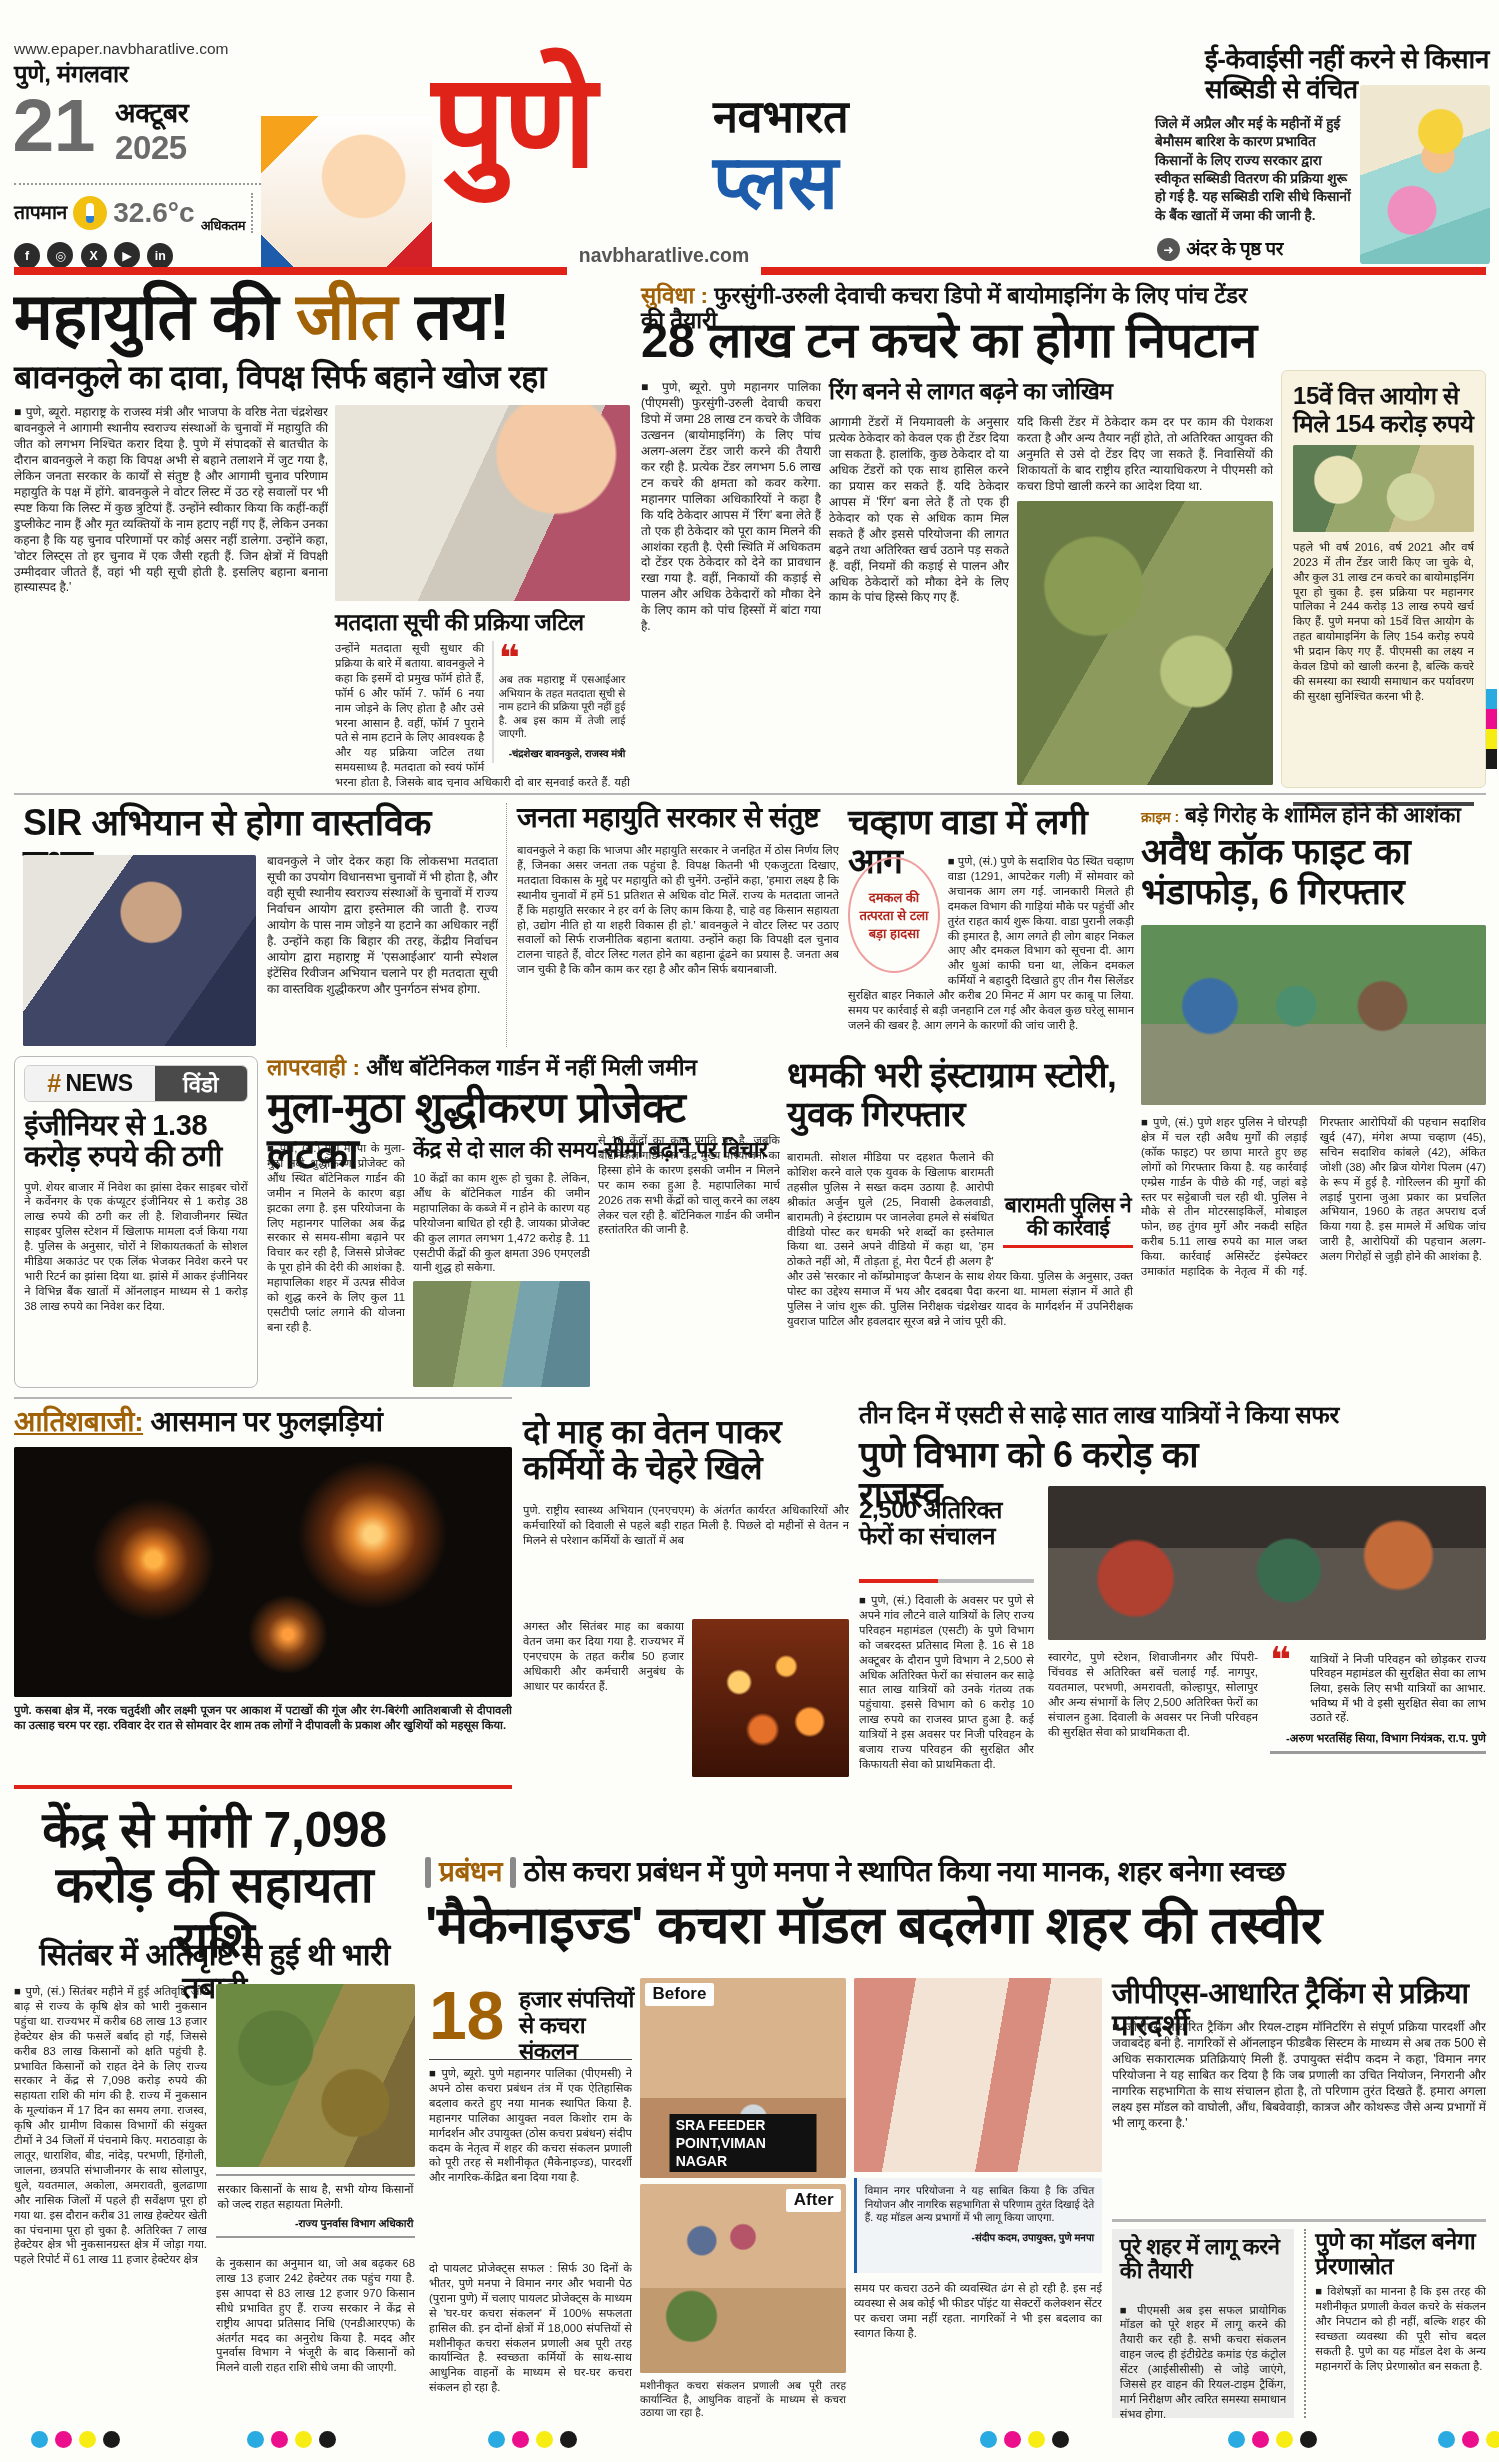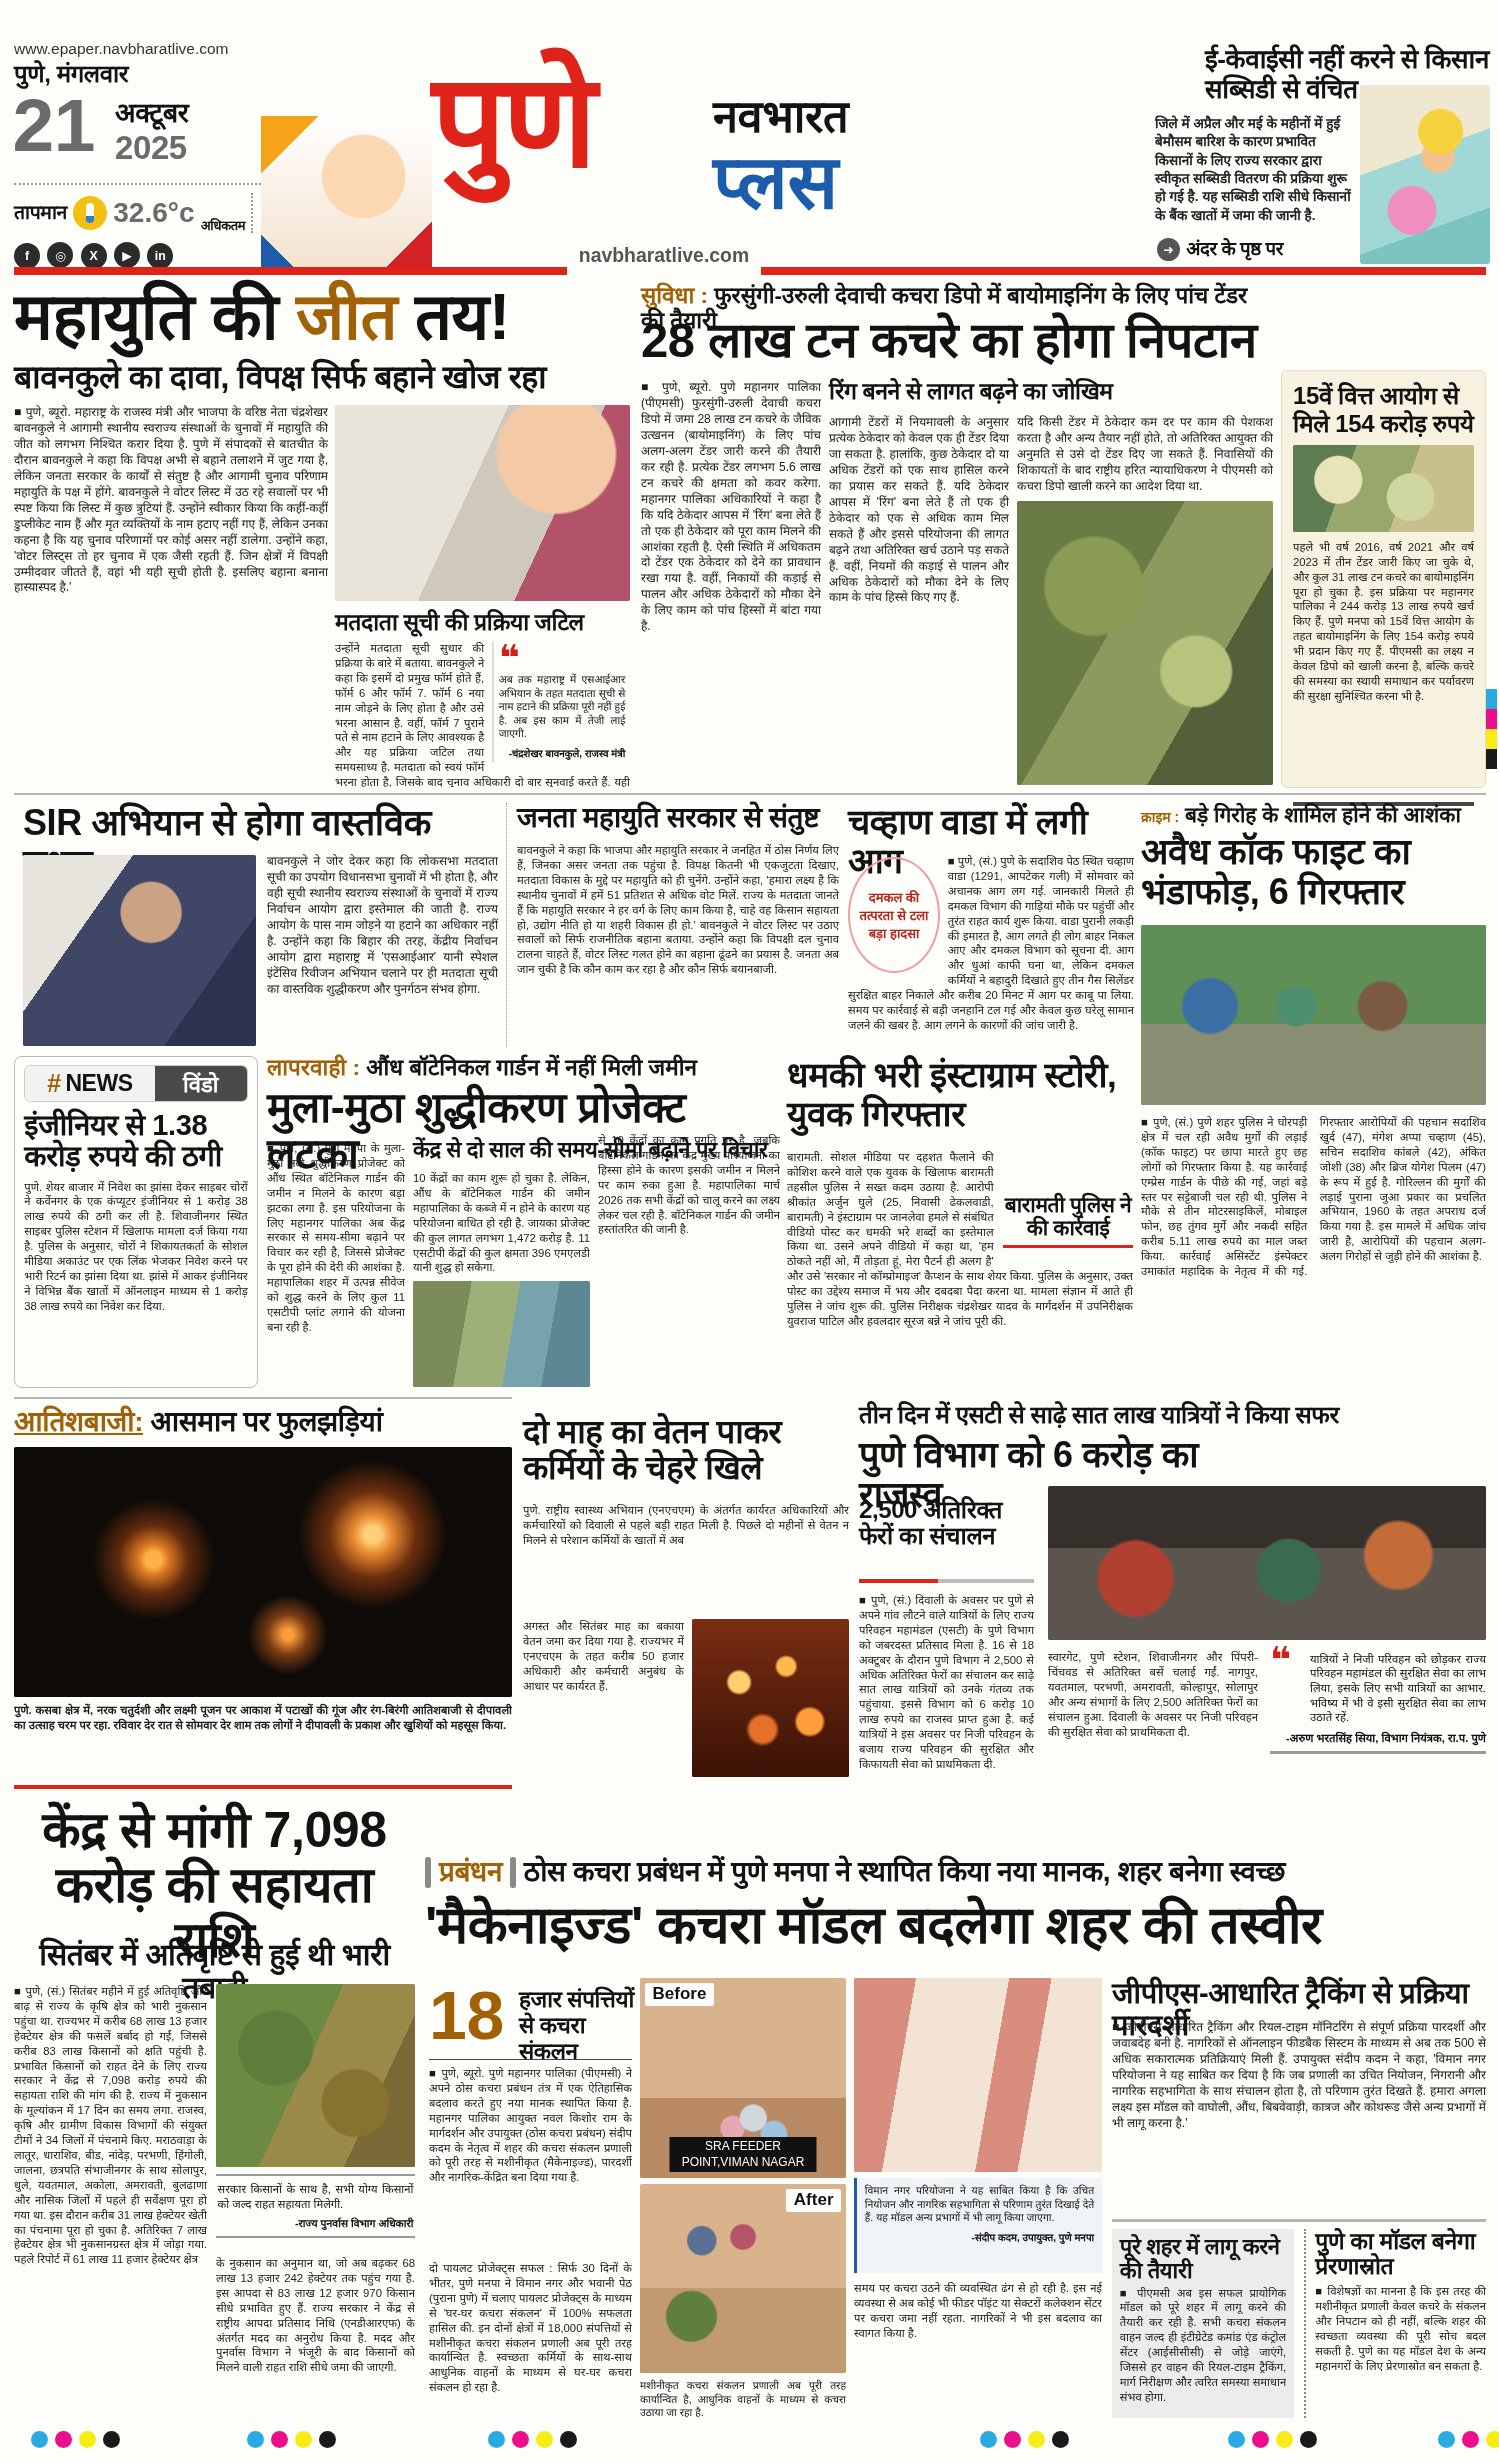--- a/index.html
+++ b/index.html
@@ -17,22 +17,22 @@
 .rule-gray{background:#b5b5b5}
 .photo{background-size:cover;border-radius:1.6px}
 .vrule{border-left:1.6px dotted #9a9a9a}
 .qmark::before{content:"❝";font-size:36px;line-height:.8;color:#d0201a;font-weight:bold;display:block}
 .attr{font-weight:bold;text-align:right;font-size:11.3px;margin-top:4.7px;color:#111}
 .sub-rule{height:3.9px;background:linear-gradient(to right,#e02318 0 45%,#bbb 45%)}
 .ic{display:inline-flex;align-items:center;justify-content:center;width:26px;height:26px;
   border-radius:50%;background:#2b2b2b;color:#fff;font-size:12.4px;font-weight:bold;margin-right:3.9px}
 .box-cream{background:#f8f3e0;border:0.8px solid #e3ddc2;border-radius:6.2px}
 .tag{position:absolute;background:#fff;color:#111;font-weight:bold;font-size:17px;padding:1.6px 7.8px;border-radius:2.3px}
-.caplabel{position:absolute;background:#111;color:#fff;font-size:12px;font-weight:normal;
-  text-align:center;padding:1.6px 6.2px;line-height:1.3}
+.caplabel{position:absolute;background:#111;color:#fff;font-size:14px;font-weight:bold;
+  text-align:left;padding:1.6px 6.2px;line-height:1.3}
 .dotgrp{position:absolute;display:flex;gap:7px}
 .dot{width:17px;height:17px;border-radius:50%}
 </style>
 </head>
 <body>
 
 <div class="page">
 
   <div class="abs" style="left:14px;top:40px;width:248px;font-size:15.5px;color:#333">www.epaper.navbharatlive.com</div>
   <div class="abs hl" style="left:14px;top:61px;width:248px;font-size:24px">पुणे, मंगलवार</div>
@@ -268,21 +268,21 @@
     <div class="attr" style="font-size:10px">-संदीप कदम, उपायुक्त, पुणे मनपा</div>
   </div>
   <div class="abs btsm" style="left:854px;top:2281px;width:248px;height:137px;overflow:hidden">समय पर कचरा उठने की व्यवस्थित ढंग से हो रही है. इस नई व्यवस्था से अब कोई भी फीडर पॉइंट या सेक्टरों कलेक्शन सेंटर पर कचरा जमा नहीं रहता. नागरिकों ने भी इस बदलाव का स्वागत किया है.</div>
 
   <div class="abs hl" style="left:1112px;top:1978px;width:374px;font-size:29px">जीपीएस-आधारित ट्रैकिंग से प्रक्रिया पारदर्शी</div>
   <div class="abs bt" style="left:1112px;top:2020px;width:374px;height:196px;overflow:hidden">■ जीपीएस-आधारित ट्रैकिंग और रियल-टाइम मॉनिटरिंग से संपूर्ण प्रक्रिया पारदर्शी और जवाबदेह बनी है. नागरिकों से ऑनलाइन फीडबैक सिस्टम के माध्यम से अब तक 500 से अधिक सकारात्मक प्रतिक्रियाएं मिली हैं. उपायुक्त संदीप कदम ने कहा, 'विमान नगर परियोजना ने यह साबित कर दिया है कि जब प्रणाली का उचित नियोजन, निगरानी और नागरिक सहभागिता के साथ संचालन होता है, तो परिणाम तुरंत दिखते हैं. हमारा अगला लक्ष्य इस मॉडल को वाघोली, औंध, बिबवेवाड़ी, कात्रज और कोथरूड जैसे अन्य प्रभागों में भी लागू करना है.'</div>
   <div class="abs rule-gray" style="left:1112px;top:2219px;width:374px;height:3.1px"></div>
 
   <div class="abs" style="left:1112px;top:2229px;width:182px;height:189px;background:#ececea;padding:6.2px 7.8px">
     <div class="hl" style="font-size:22px">पूरे शहर में लागू करने की तैयारी</div>
-    <div class="btsm" style="margin-top:2px;height:124px;overflow:hidden">■ पीएमसी अब इस सफल प्रायोगिक मॉडल को पूरे शहर में लागू करने की तैयारी कर रही है. सभी कचरा संकलन वाहन जल्द ही इंटीग्रेटेड कमांड एंड कंट्रोल सेंटर (आईसीसीसी) से जोड़े जाएंगे, जिससे हर वाहन की रियल-टाइम ट्रैकिंग, मार्ग निरीक्षण और त्वरित समस्या समाधान संभव होगा.</div>
+    <div class="btsm" style="margin-top:19px;height:124px;overflow:hidden">■ पीएमसी अब इस सफल प्रायोगिक मॉडल को पूरे शहर में लागू करने की तैयारी कर रही है. सभी कचरा संकलन वाहन जल्द ही इंटीग्रेटेड कमांड एंड कंट्रोल सेंटर (आईसीसीसी) से जोड़े जाएंगे, जिससे हर वाहन की रियल-टाइम ट्रैकिंग, मार्ग निरीक्षण और त्वरित समस्या समाधान संभव होगा.</div>
   </div>
   <div class="abs" style="left:1304px;top:2229px;width:182px;height:189px;border-left:2.3px dotted #888;padding:0 0 0 9.3px">
     <div class="hl" style="font-size:23px">पुणे का मॉडल बनेगा प्रेरणास्रोत</div>
     <div class="btsm" style="margin-top:4.7px;height:116px;overflow:hidden">■ विशेषज्ञों का मानना है कि इस तरह की मशीनीकृत प्रणाली केवल कचरे के संकलन और निपटान को ही नहीं, बल्कि शहर की स्वच्छता व्यवस्था की पूरी सोच बदल सकती है. पुणे का यह मॉडल देश के अन्य महानगरों के लिए प्रेरणास्रोत बन सकता है.</div>
   </div>
 
   <div class="abs" style="left:1486px;top:689px;width:11px">
     <div style="height:20px;background:#29abe2"></div>
       <div style="height:20px;background:#ec0f8c"></div>
       <div style="height:20px;background:#f7ec13"></div>

